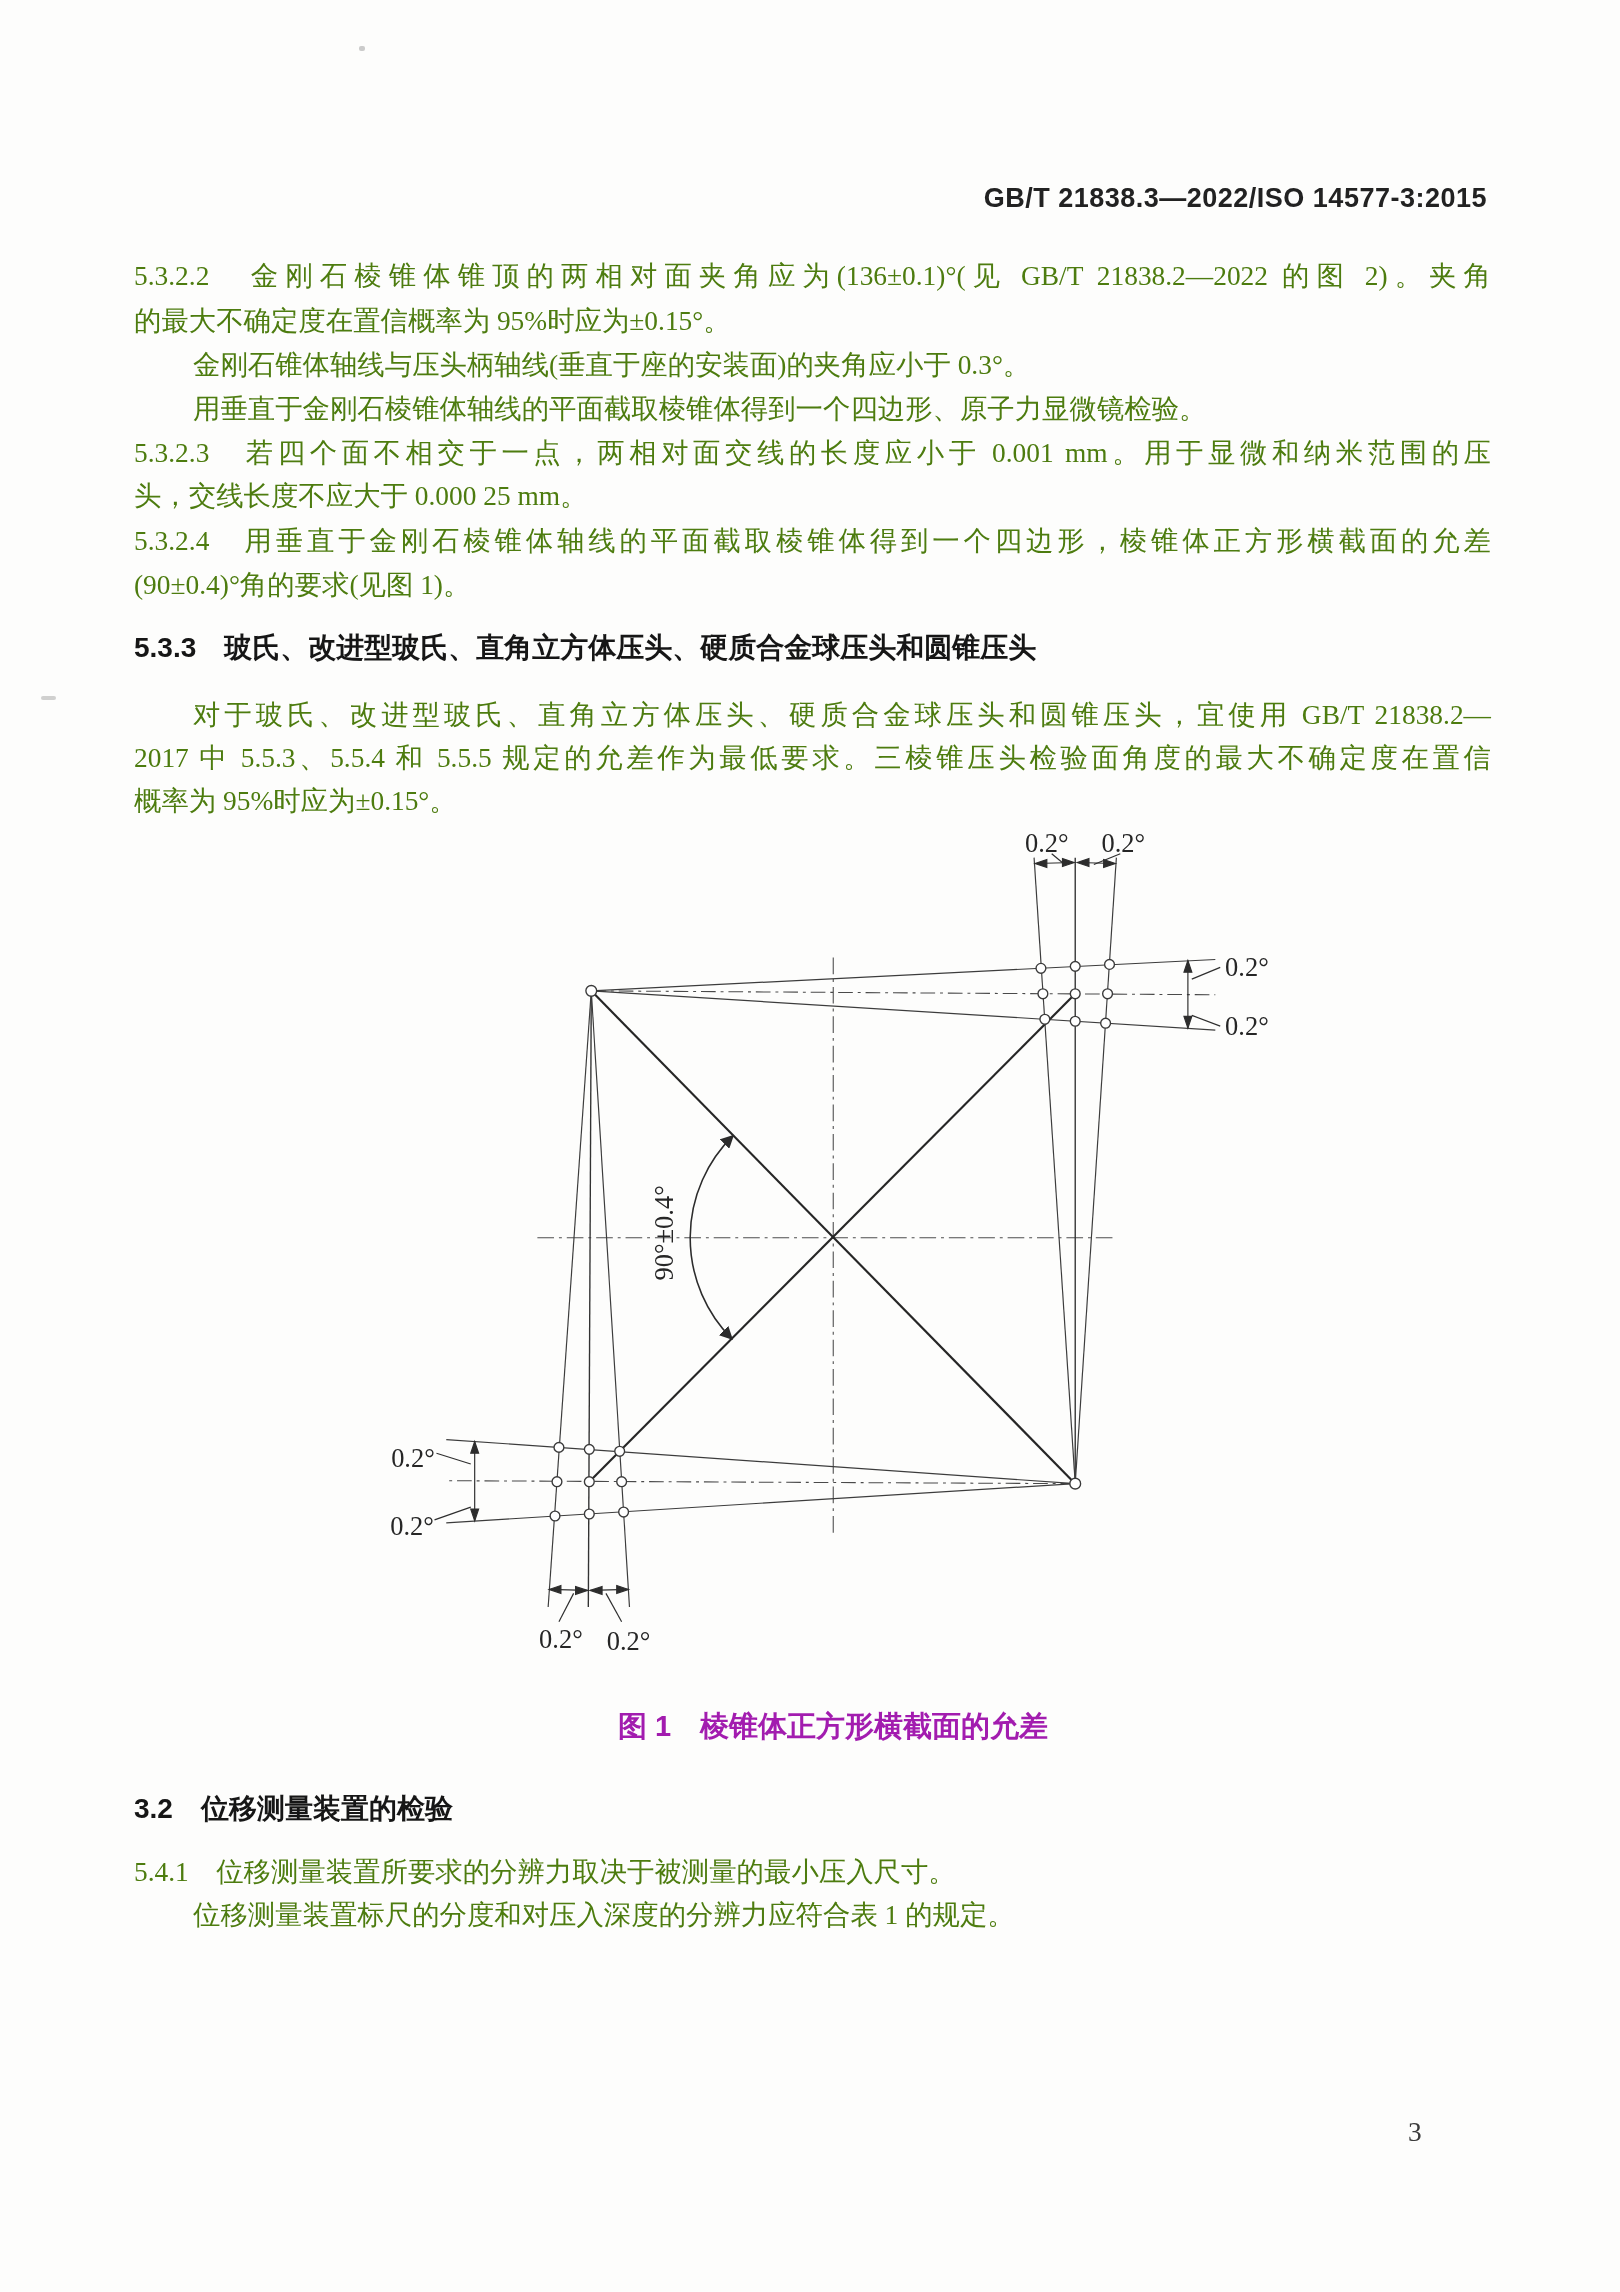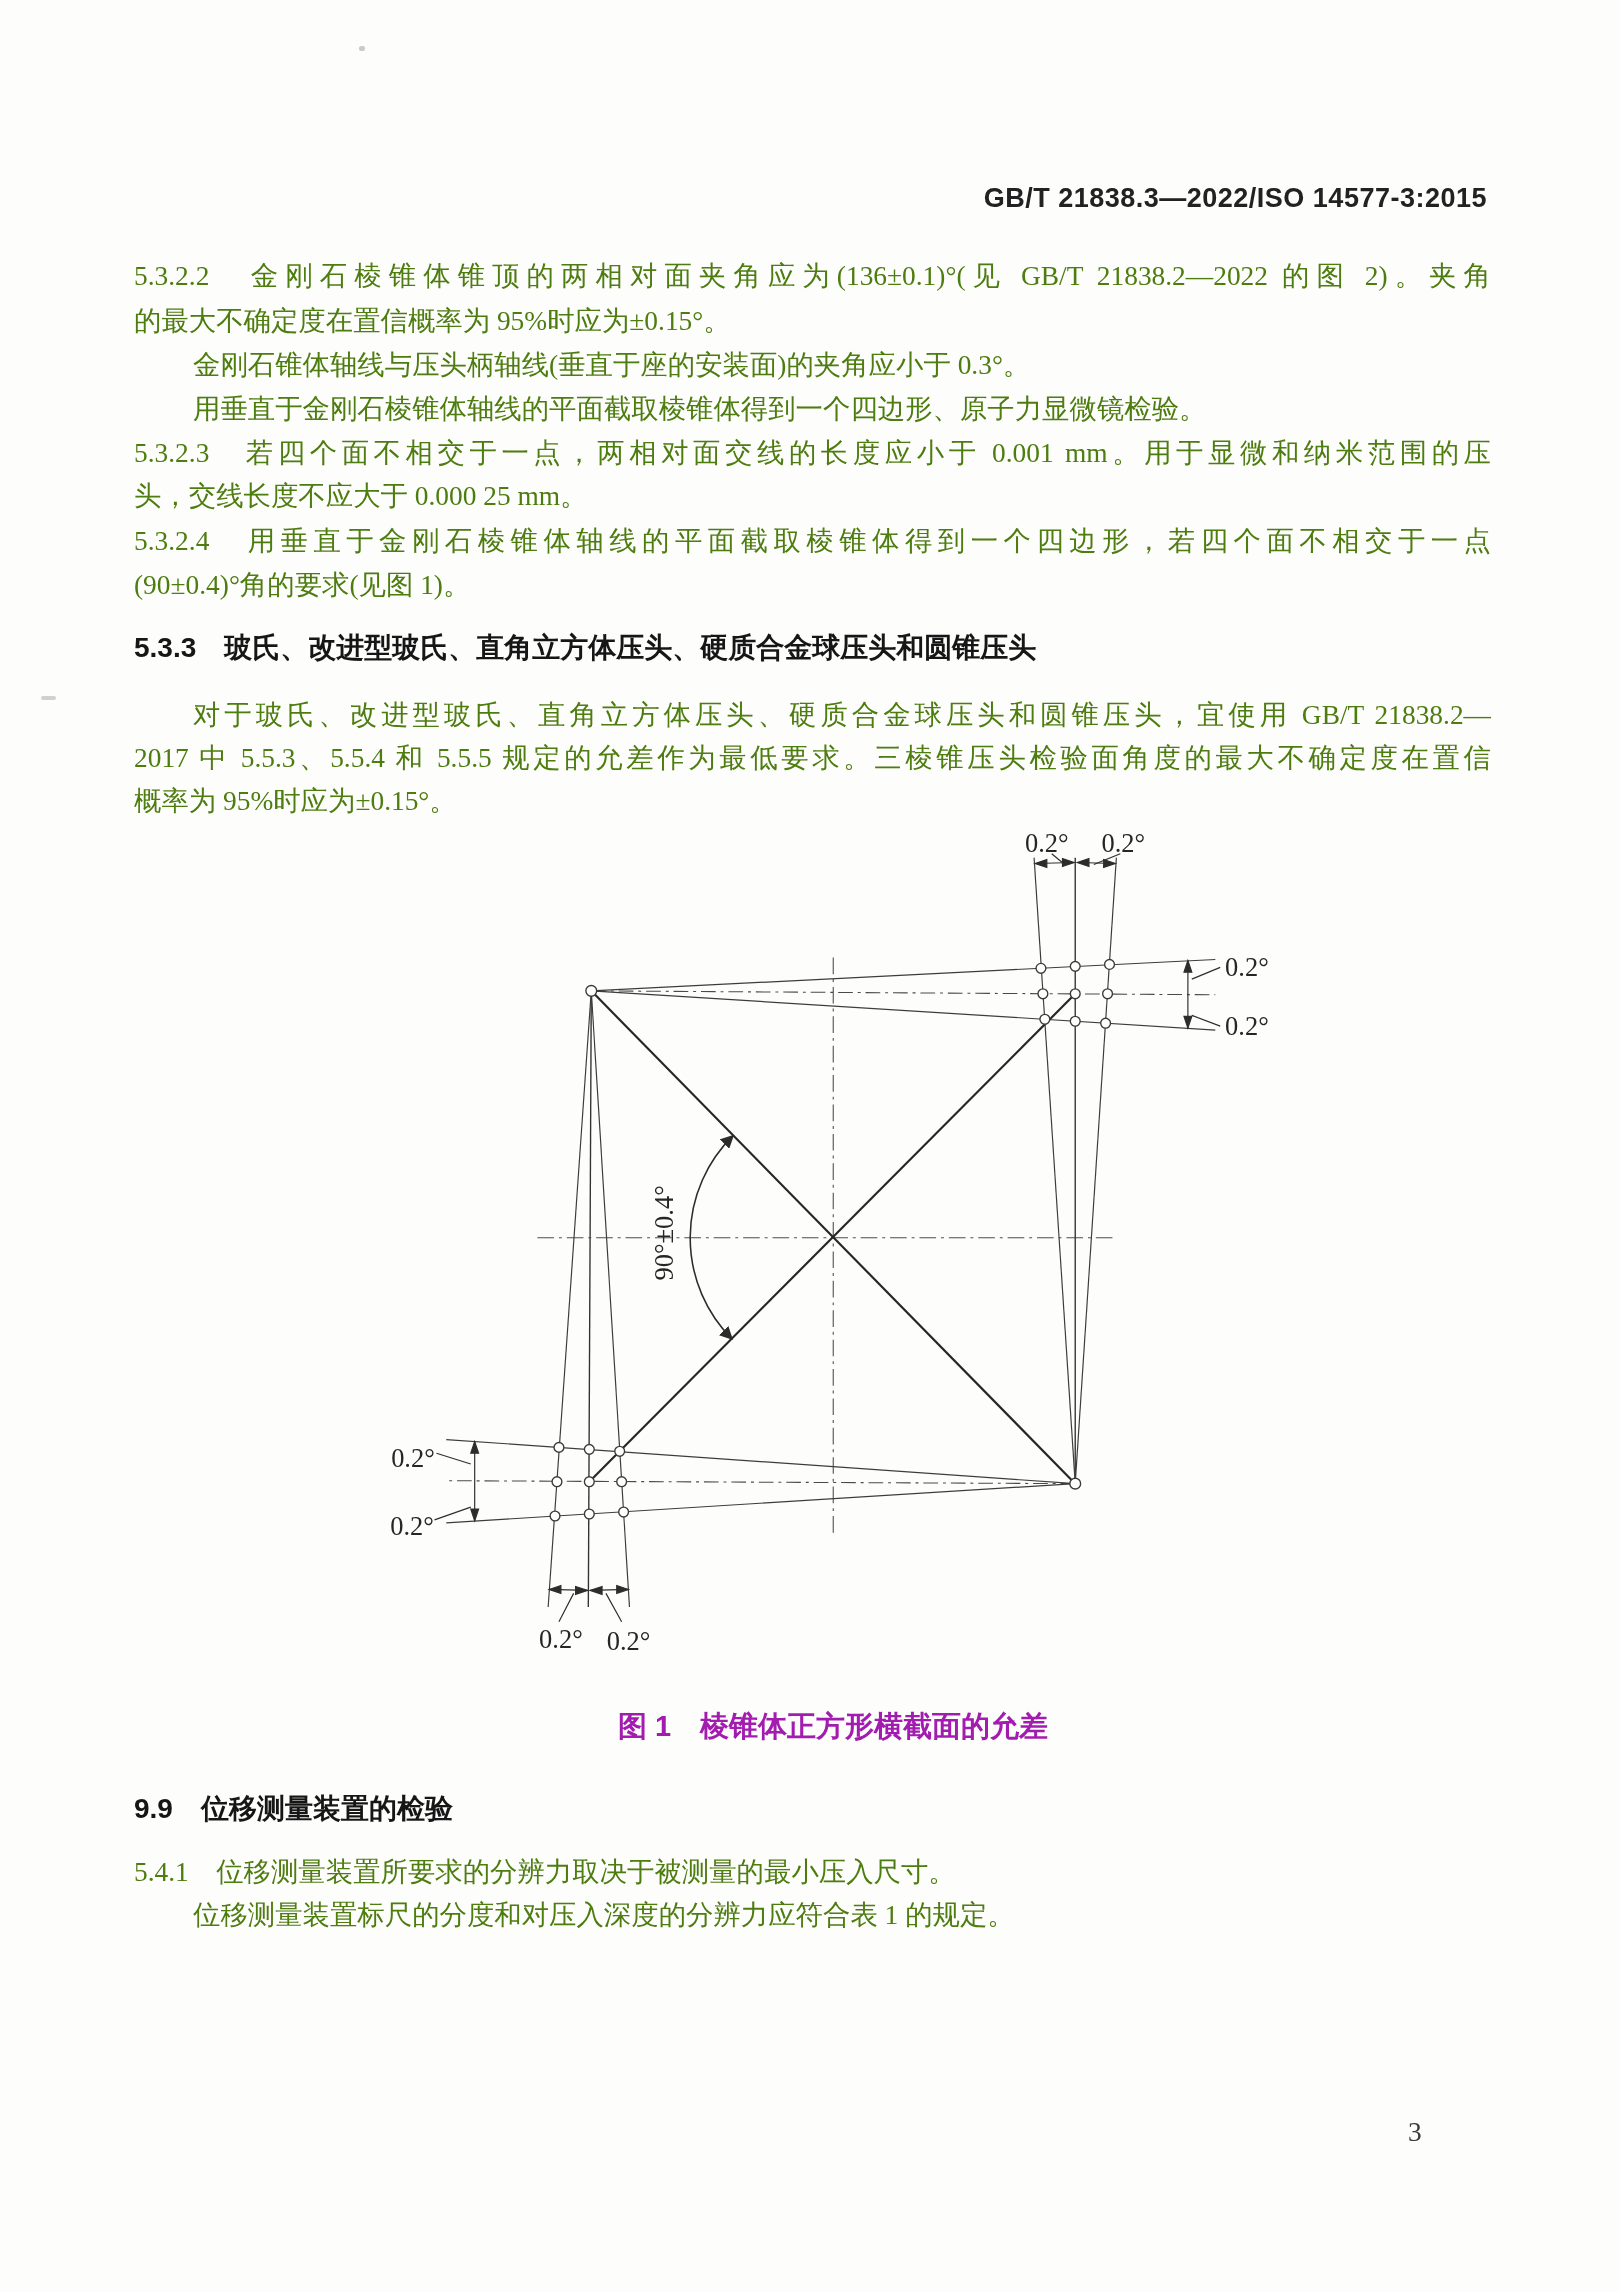--- a/index.html
+++ b/index.html
@@ -57,21 +57,21 @@
 
   <div class="artifact" style="left:359px;top:46px;width:5.9px;height:4.9px;opacity:.5"></div>
   <div class="artifact" style="left:41px;top:696px;width:14.7px;height:3.9px;opacity:.45"></div>
 
   <div class="line full" style="top:260px">5.3.2.2　金刚石棱锥体锥顶的两相对面夹角应为(136±0.1)°(见 GB/T 21838.2—2022 的图 2)。夹角</div>
   <div class="line" style="top:305px">的最大不确定度在置信概率为 95%时应为±0.15°。</div>
   <div class="line ind" style="top:349px">金刚石锥体轴线与压头柄轴线(垂直于座的安装面)的夹角应小于 0.3°。</div>
   <div class="line ind" style="top:393px">用垂直于金刚石棱锥体轴线的平面截取棱锥体得到一个四边形、原子力显微镜检验。</div>
   <div class="line full" style="top:437px">5.3.2.3　若四个面不相交于一点，两相对面交线的长度应小于 0.001 mm。用于显微和纳米范围的压</div>
   <div class="line" style="top:480px">头，交线长度不应大于 0.000 25 mm。</div>
-  <div class="line full" style="top:525px">5.3.2.4　用垂直于金刚石棱锥体轴线的平面截取棱锥体得到一个四边形，若四个面不相交于一点</div>
+  <div class="line full" style="top:525px">5.3.2.4　用垂直于金刚石棱锥体轴线的平面截取棱锥体得到一个四边形，棱锥体正方形横截面的允差</div>
   <div class="line" style="top:569px">(90±0.4)°角的要求(见图 1)。</div>
   <div class="line headline" style="top:631px">5.3.3　玻氏、改进型玻氏、直角立方体压头、硬质合金球压头和圆锥压头</div>
   <div class="line ind full" style="top:699px">对于玻氏、改进型玻氏、直角立方体压头、硬质合金球压头和圆锥压头，宜使用 GB/T 21838.2—</div>
   <div class="line full" style="top:742px">2017 中 5.5.3、5.5.4 和 5.5.5 规定的允差作为最低要求。三棱锥压头检验面角度的最大不确定度在置信</div>
   <div class="line" style="top:785px">概率为 95%时应为±0.15°。</div>
 
   <svg class="fig" width="916" height="843" viewBox="370 845 935 860">
     <defs>
       <marker id="arr" viewBox="0 0 10 10" refX="9" refY="5" markerWidth="8.5" markerHeight="8.5" orient="auto-start-reverse">
         <path d="M0,0 L10,5 L0,10 z" fill="#2c2c2c"></path>
@@ -177,20 +177,20 @@
       <polygon points="641,1622 629,1618 629,1626"></polygon>
       <line x1="585" y1="1626" x2="570" y2="1655"></line>
       <line x1="618" y1="1626" x2="634" y2="1655"></line>
     </g>
     <text x="572" y="1682" text-anchor="middle">0.2°</text>
     <text x="641" y="1684" text-anchor="middle">0.2°</text>
   </svg>
 
   <div class="caption">图 1　棱锥体正方形横截面的允差</div>
 
-  <div class="line headline" style="top:1792px">9.9　位移测量装置的检验</div>
+  <div class="line headline" style="top:1792px">3.2　位移测量装置的检验</div>
   <div class="line" style="top:1856px">5.4.1　位移测量装置所要求的分辨力取决于被测量的最小压入尺寸。</div>
   <div class="line ind" style="top:1899px">位移测量装置标尺的分度和对压入深度的分辨力应符合表 1 的规定。</div>
 
   <div class="pageno">3</div>
 
 </div>
 
 
 </body></html>

